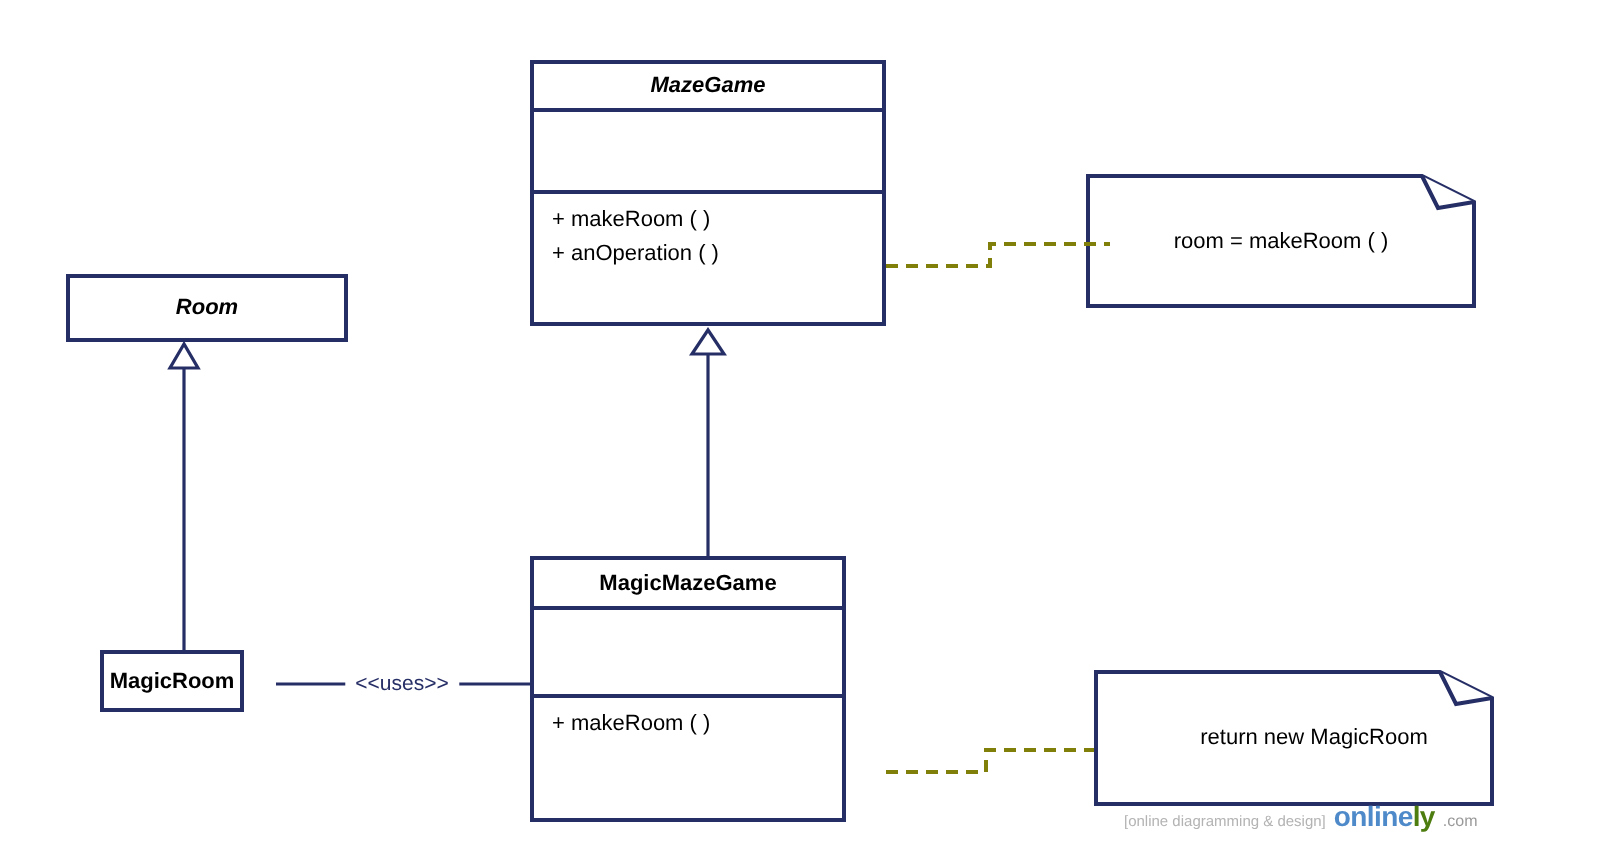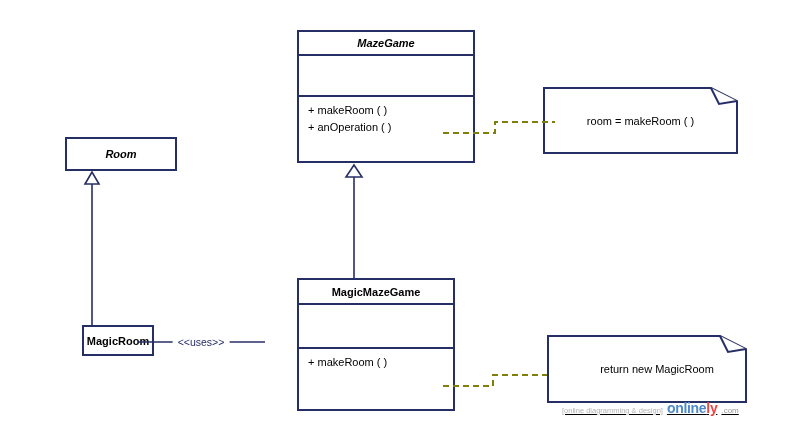--- a/index.html
+++ b/index.html
@@ -3,21 +3,21 @@
 <meta charset="utf-8">
 <style>
   html,body{margin:0;padding:0;background:#fff;}
   .canvas{
     position:relative;width:808px;height:425px;background:#ffffff;
     font-family:"Liberation Sans",sans-serif;overflow:hidden;color:#000;
   }
   
   .uml-class{
     position:absolute;background:#fff;border:2px solid #262e66;
-    box-sizing:border-box;display:flex;flex-direction:column;z-index:2;margin-left:32px;
+    box-sizing:border-box;display:flex;flex-direction:column;z-index:2;
   }
   .uml-title{
     display:flex;align-items:center;justify-content:center;
     font-size:11px;font-weight:bold;border-bottom:2px solid #262e66;
     flex:0 0 auto;box-sizing:border-box;
   }
   .abstract .uml-title{font-style:italic;}
   .uml-attrs{flex:0 0 auto;border-bottom:2px solid #262e66;box-sizing:border-box;}
   .uml-methods{flex:1 1 auto;font-size:11px;line-height:17px;padding:5px 4px 0 9px;text-align:left;}
   .uml-simple{align-items:center;justify-content:center;font-size:11px;font-weight:bold;}
@@ -31,43 +31,43 @@
   }
   
   .connector-layer{position:absolute;left:0;top:0;z-index:3;pointer-events:none;}
   .uses-label{
     position:absolute;z-index:4;background:#fff;color:#262e66;
     font-size:10.5px;padding:0 5px;transform:translate(-50%,-50%);
   }
   
   .watermark{
     position:absolute;left:562px;top:400px;z-index:5;display:flex;
-    align-items:baseline;gap:4px;white-space:nowrap;text-decoration:underline;
+    align-items:baseline;gap:4px;white-space:nowrap;
   }
   .wm-caption{font-size:7.5px;color:#b3b3b3;}
   .wm-brand{font-size:14px;font-weight:bold;letter-spacing:-0.3px;}
   .wm-create{color:#4e8ac9;}
-  .wm-ly{color:#ef4444;}
+  .wm-ly{color:#4d7c0f;}
   .wm-domain{font-size:8px;color:#9a9a9a;}
 </style>
 </head>
 <body>
 
 <div class="canvas">
 
   <div class="uml-class abstract" style="left:265px;top:30px;width:178px;height:133px;">
     <div class="uml-title" style="height:24px;">MazeGame</div>
     <div class="uml-attrs" style="height:41px;"></div>
     <div class="uml-methods">
       <div>+ makeRoom ( )</div>
       <div>+ anOperation ( )</div>
     </div>
   </div>
 
-  <div class="uml-class abstract uml-simple" style="left:33px;top:137px;width:112px;height:34px;">
+  <div class="uml-class abstract uml-simple" style="left:33px;top:137px;width:141px;height:34px;">
     <div class="single" style="font-style:italic;">Room</div>
   </div>
 
   <div class="uml-class" style="left:265px;top:278px;width:158px;height:133px;">
     <div class="uml-title" style="height:25px;">MagicMazeGame</div>
     <div class="uml-attrs" style="height:44px;"></div>
     <div class="uml-methods">
       <div>+ makeRoom ( )</div>
     </div>
   </div>

